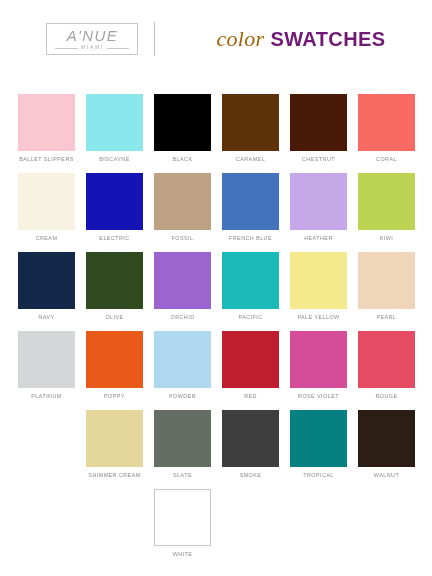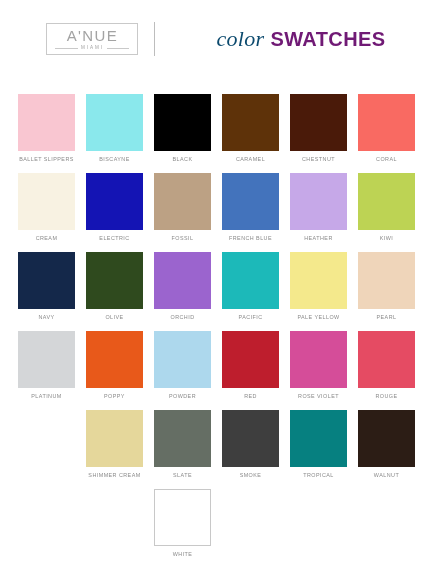--- a/index.html
+++ b/index.html
@@ -26,20 +26,21 @@
     box-sizing: border-box;
   }
   .logo-box {
     border: 1px solid #c9c9c9;
     padding: 4px 8px 3px 8px;
     display: flex;
     flex-direction: column;
     align-items: center;
     position: relative;
     min-width: 74px;
+    font-style: italic;
   }
   .logo-word {
     font-family: "Liberation Sans", sans-serif;
     font-size: 15px;
     letter-spacing: 1.4px;
     color: #a3a3a3;
     line-height: 15px;
     font-weight: 400;
   }
   .logo-sub-wrap {
@@ -69,21 +70,21 @@
   }
   .title {
     display: flex;
     align-items: baseline;
     gap: 6px;
   }
   .title-script {
     font-family: "Liberation Serif", serif;
     font-style: italic;
     font-size: 22px;
-    color: #0c4a6e;
+    color: #a16207;
     letter-spacing: 0.3px;
     margin-left: 45px;
   }
   .title-bold {
     font-family: "Liberation Sans", sans-serif;
     font-size: 20px;
     font-weight: 700;
     color: #701a75;
     letter-spacing: 0.4px;
   }

